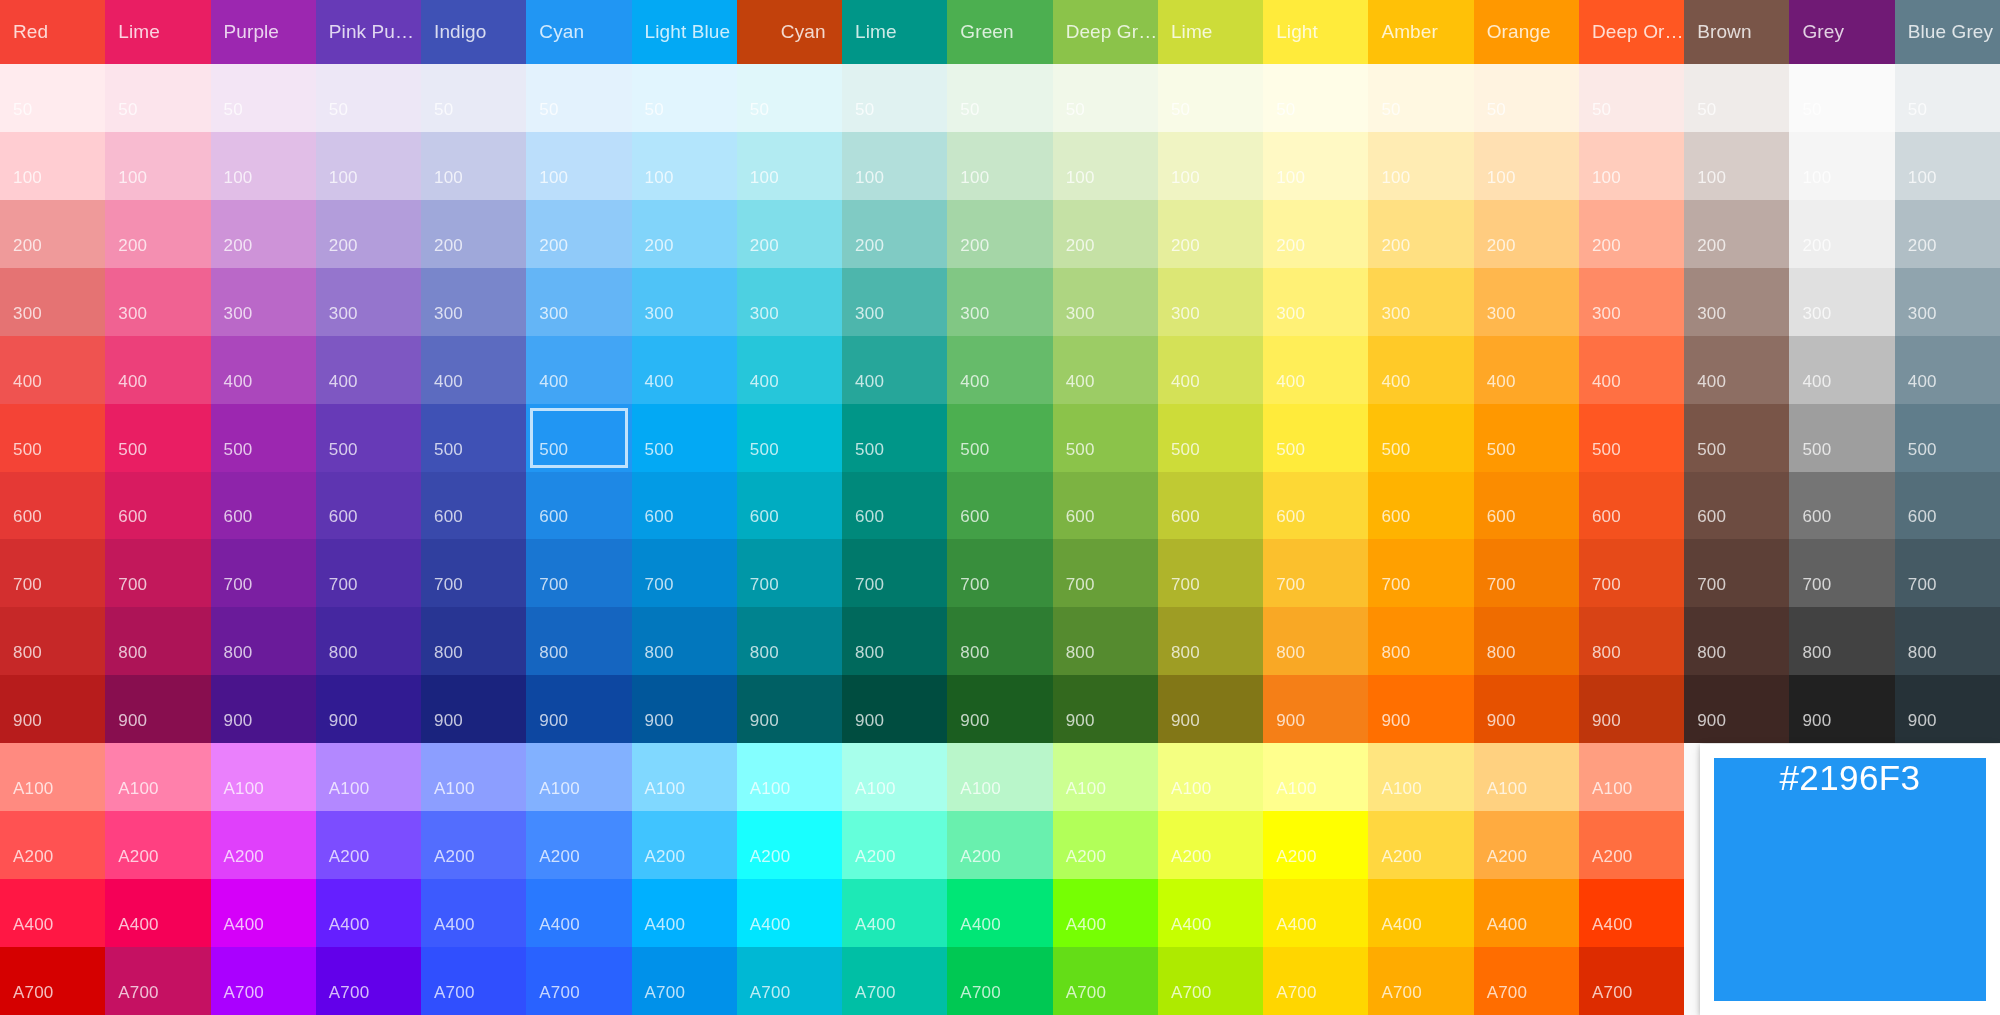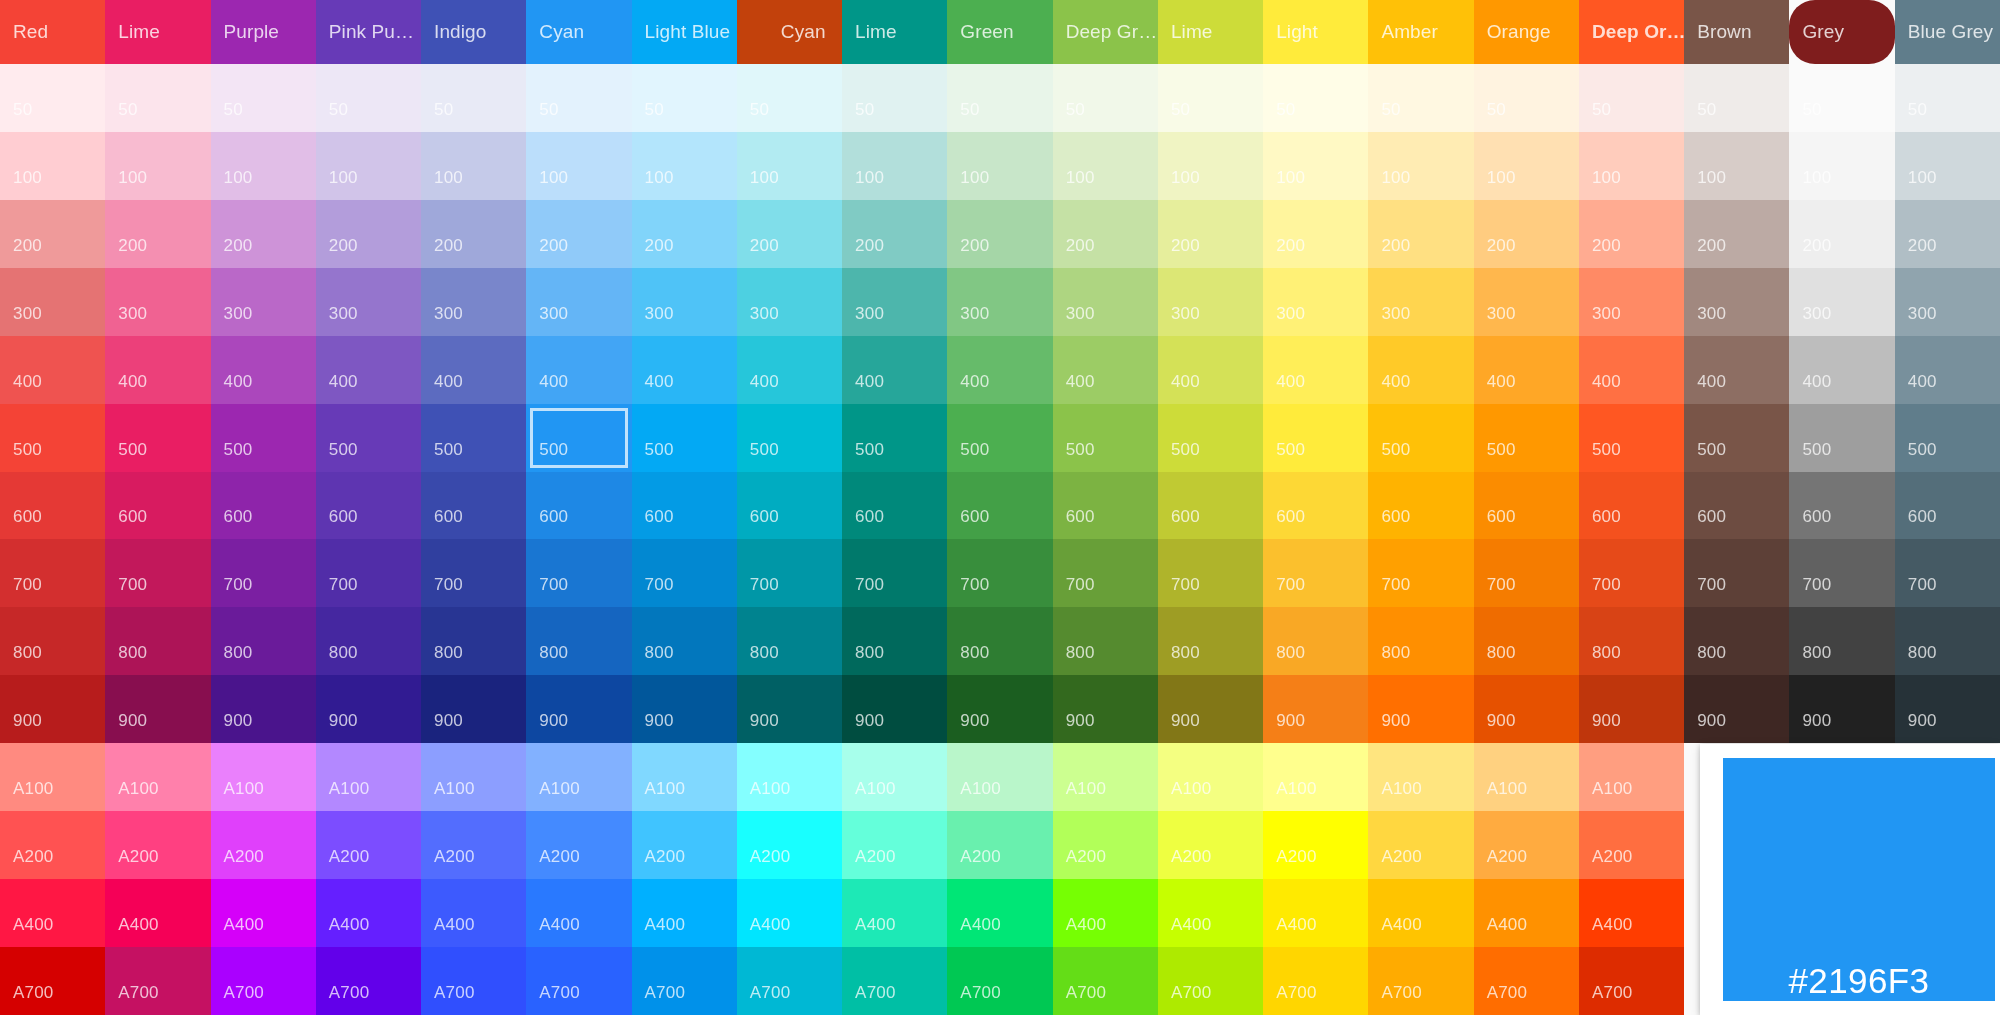--- a/index.html
+++ b/index.html
@@ -79,23 +79,22 @@
     height: 271px;
     background: #ffffff;
     padding: 14px 14px 14px 14px;
     box-shadow: 0 1px 5px rgba(0,0,0,0.22), 0 3px 10px rgba(0,0,0,0.12);
   }
 
   #preview-swatch {
     width: 100%;
     height: 100%;
     display: flex;
-    align-items: flex-end;
+    align-items: flex-start;
     justify-content: center;
-    margin-left: 9px;
   }
 
   #preview-hex {
     font-size: 35px;
     font-weight: 400;
     letter-spacing: 0.4px;
     color: #ffffff;
   }
 </style>
 </head>
@@ -112,23 +111,23 @@
       <div class="col-header" style="background: rgb(33, 150, 243);">Cyan</div>
       <div class="col-header" style="background: rgb(3, 169, 244);">Light Blue</div>
       <div class="col-header" style="background: #c2410c; padding-left: 44px;">Cyan</div>
       <div class="col-header" style="background: rgb(0, 150, 136);">Lime</div>
       <div class="col-header" style="background: rgb(76, 175, 80);">Green</div>
       <div class="col-header" style="background: rgb(139, 195, 74);">Deep Gr…</div>
       <div class="col-header" style="background: rgb(205, 220, 57);">Lime</div>
       <div class="col-header" style="background: rgb(255, 235, 59);">Light</div>
       <div class="col-header" style="background: rgb(255, 193, 7);">Amber</div>
       <div class="col-header" style="background: rgb(255, 152, 0);">Orange</div>
-      <div class="col-header" style="background: rgb(255, 87, 34); font-weight: bold;">Deep Or…</div>
+      <div class="col-header" style="background: rgb(255, 87, 34);">Deep Or…</div>
       <div class="col-header" style="background: rgb(121, 85, 72);">Brown</div>
-      <div class="col-header" style="background: #7f1d1d; border-radius: 26px;">Grey</div>
+      <div class="col-header" style="background: #701a75;">Grey</div>
       <div class="col-header" style="background: rgb(96, 125, 139);">Blue Grey</div>
       <div class="swatch" style="background: rgb(255, 235, 238);">50</div>
       <div class="swatch" style="background: rgb(252, 228, 236);">50</div>
       <div class="swatch" style="background: rgb(243, 229, 245);">50</div>
       <div class="swatch" style="background: rgb(237, 231, 246);">50</div>
       <div class="swatch" style="background: rgb(232, 234, 246);">50</div>
       <div class="swatch" style="background: rgb(227, 242, 253);">50</div>
       <div class="swatch" style="background: rgb(225, 245, 254);">50</div>
       <div class="swatch" style="background: rgb(224, 247, 250);">50</div>
       <div class="swatch" style="background: rgb(224, 242, 241);">50</div>

